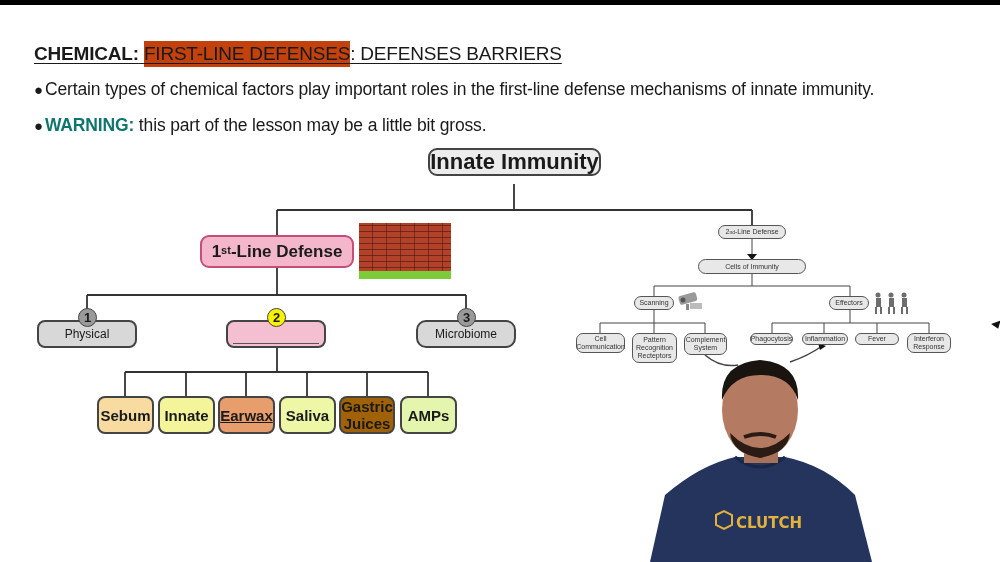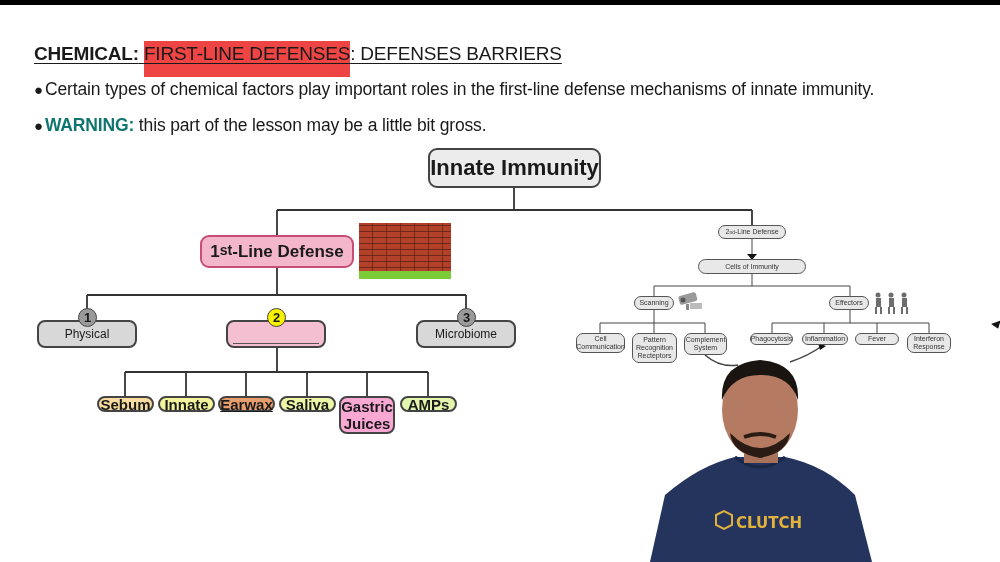--- a/index.html
+++ b/index.html
@@ -1,46 +1,46 @@
 <!DOCTYPE html>
 <html><head>
 <meta charset="utf-8">
 <style>
   * { box-sizing: border-box; margin: 0; padding: 0; }
   html, body { width: 1000px; height: 562px; overflow: hidden; background: #ffffff; }
   body { position: relative; font-family: "Liberation Sans", sans-serif; color: #1a1a1a; }
   .topbar { position: absolute; left: 0; top: 0; width: 1000px; height: 5px; background: #000; }
   .concept { position: absolute; left: 34px; top: 43px; font-size: 19px; letter-spacing: -0.2px; text-decoration: underline; text-underline-offset: 3px; white-space: nowrap; }
   .concept .bold { font-weight: bold; }
-  .concept .hl { background: #ef4444; padding: 2px 0 13px; }
+  .concept .hl { background: #c2410c; padding: 2px 0 3px; }
   .bullet { position: absolute; left: 34px; font-size: 17.5px; white-space: nowrap; letter-spacing: -0.15px; }
   .bullet .dot { font-size: 15px; margin-right: 2px; }
   .bullet .warn { color: #0f766e; font-weight: bold; }
   .b1 { top: 79px; }
   .b2 { top: 115px; }
 
   svg.lines { position: absolute; left: 0; top: 0; width: 1000px; height: 562px; }
 
   .node { position: absolute; border: 2px solid #444; border-radius: 9px; display: flex; align-items: center; justify-content: center; text-align: center; font-weight: bold; }
-  .root { left: 428px; top: 148px; width: 173px; height: 40px; background: #ececec; font-size: 22px; border-radius: 9px; }
+  .root { left: 428px; top: 148px; width: 173px; height: 28px; background: #ececec; font-size: 22px; border-radius: 9px; }
   .first { left: 200px; top: 235px; width: 154px; height: 33px; background: #f4b6ca; border-color: #c54d78; font-size: 17px; }
-  .first sup { font-size: 14px; position: relative; top: -2px; }
+  .first sup { font-size: 11px; position: relative; top: -2px; }
   .cat { top: 320px; height: 28px; background: #d8d8d8; font-weight: normal; font-size: 12px; border-radius: 8px; }
   .cat-phys { left: 37px; width: 100px; }
   .cat-blank { left: 226px; width: 100px; background: #f4bfd1; }
   .cat-blank .blank { width: 86px; border-bottom: 1.5px solid #555; height: 18px; margin-top: 2px; }
-  .cat-micro { left: 416px; width: 100px; }
+  .cat-micro { left: 416px; width: 100px; border-radius: 10px; }
   .num { position: absolute; width: 19px; height: 19px; border-radius: 50%; border: 1.5px solid #444; background: #9a9a9a; font-size: 13px; font-weight: bold; display: flex; align-items: center; justify-content: center; top: 308px; }
   .num.yellow { background: #f7f200; }
-  .chem { top: 396px; height: 16px; font-size: 15px; border-radius: 8px; }
+  .chem { top: 396px; height: 38px; font-size: 15px; border-radius: 8px; }
   .c-sebum { left: 97px; width: 57px; background: #f7dba0; }
   .c-sweat { left: 158px; width: 57px; background: #f4f49a; }
   .c-earwax { left: 218px; width: 57px; background: #e89d6c; text-decoration: underline; }
   .c-saliva { left: 279px; width: 57px; background: #eef7a6; }
-  .c-gastric { left: 339px; width: 56px; height: 38px; background: #f9a8d4; line-height: 17px; }
+  .c-gastric { left: 339px; width: 56px; height: 38px; background: #a16207; line-height: 17px; }
   .c-amps { left: 400px; width: 57px; background: #e4f5ad; }
 
   .brick { position: absolute; left: 359px; top: 223px; width: 92px; height: 56px; background:
     repeating-linear-gradient(0deg, #b34028 0px, #b34028 5px, #6d2a1a 5px, #6d2a1a 6px); }
   .brick::before { content: ""; position: absolute; inset: 0 0 6px 0; background:
     repeating-linear-gradient(90deg, transparent 0px, transparent 13px, rgba(60,20,10,0.8) 13px, rgba(60,20,10,0.8) 14px); opacity: 0.6; }
   .grass { position: absolute; left: 359px; top: 271px; width: 92px; height: 8px; background: #7ccc3a; }
 
   .sm { position: absolute; border: 1.3px solid #555; border-radius: 7px; background: #e8e8e8; font-size: 7px; color: #333; display: flex; align-items: center; justify-content: center; text-align: center; line-height: 8px; }
   .sm-2nd { left: 718px; top: 225px; width: 68px; height: 14px; border-radius: 8px; }

